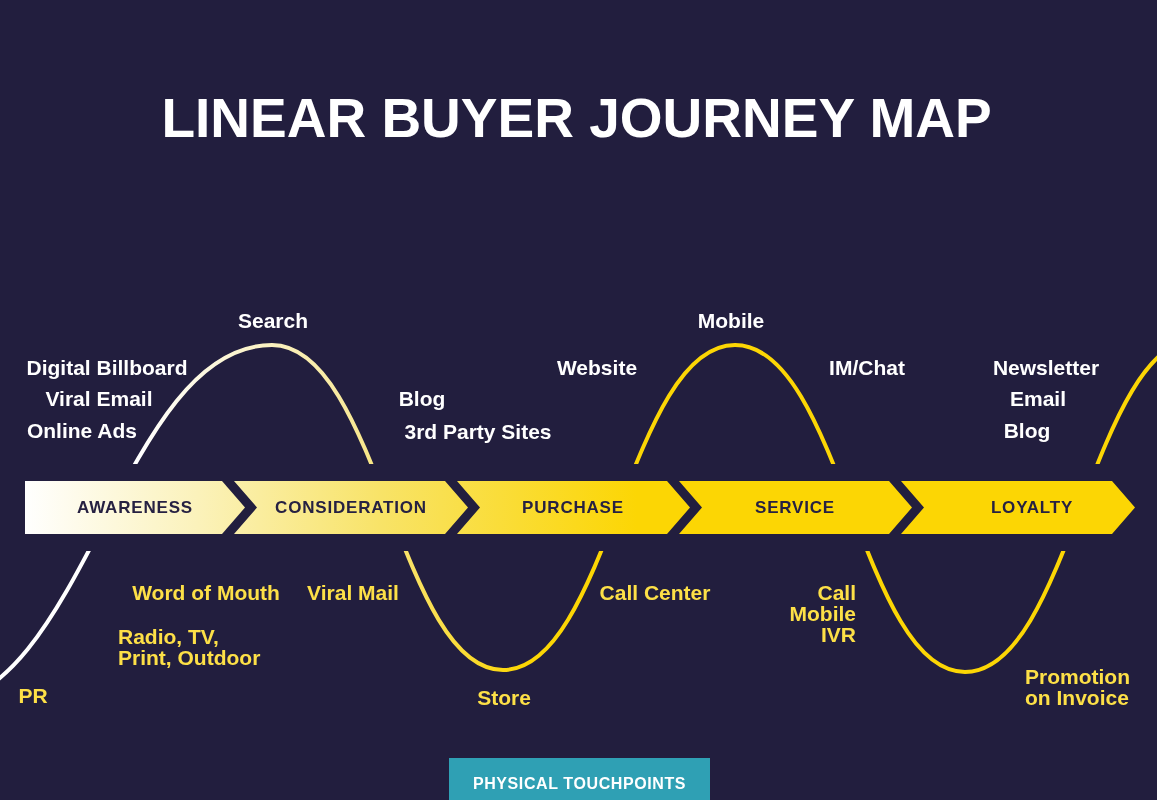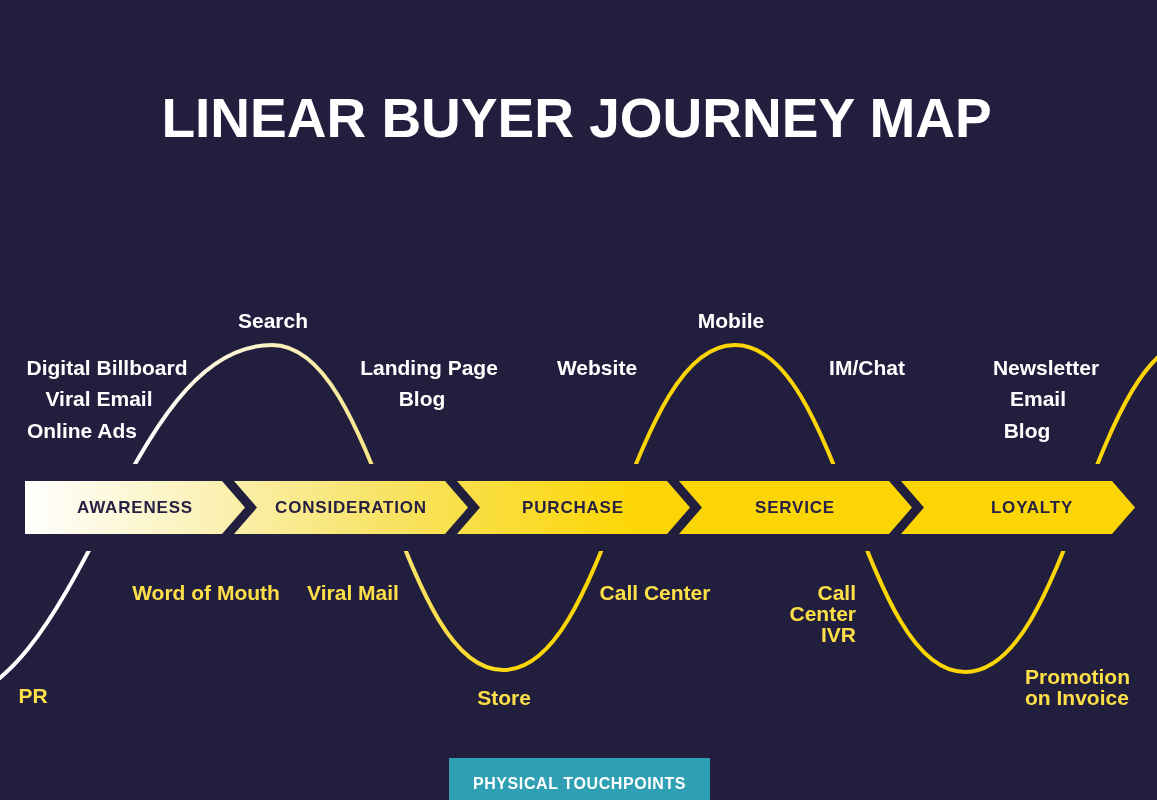--- a/index.html
+++ b/index.html
@@ -81,33 +81,35 @@
   <div class="stage-label" style="left:35px">AWARENESS</div>
   <div class="stage-label" style="left:251px">CONSIDERATION</div>
   <div class="stage-label" style="left:473px">PURCHASE</div>
   <div class="stage-label" style="left:695px">SERVICE</div>
   <div class="stage-label" style="left:932px">LOYALTY</div>
 
   <div class="tp" style="left:173px;top:310px;width:200px">Search</div>
   <div class="tp" style="left:7px;top:357px;width:200px">Digital Billboard</div>
   <div class="tp" style="left:19px;top:388px;width:160px">Viral Email</div>
   <div class="tp" style="left:2px;top:420px;width:160px">Online Ads</div>
-  <div class="tp" style="left:329px;top:357px;width:200px">Landing Page</div>
   <div class="tp" style="left:342px;top:388px;width:160px">Blog</div>
+  <div class="tp" style="left:378px;top:421px;width:200px">3rd Party Sites</div>
   <div class="tp" style="left:517px;top:357px;width:160px">Website</div>
   <div class="tp" style="left:651px;top:310px;width:160px">Mobile</div>
   <div class="tp" style="left:787px;top:357px;width:160px">IM/Chat</div>
   <div class="tp" style="left:966px;top:357px;width:160px">Newsletter</div>
   <div class="tp" style="left:958px;top:388px;width:160px">Email</div>
   <div class="tp" style="left:947px;top:420px;width:160px">Blog</div>
 
   <div class="tp gray" style="left:3px;top:685px;width:60px">PR</div>
+  <div class="tp gray left" style="left:118px;top:626px;width:220px">Radio, TV,
+Print, Outdoor</div>
   <div class="tp gray" style="left:106px;top:582px;width:200px">Word of Mouth</div>
   <div class="tp gray" style="left:273px;top:582px;width:160px">Viral Mail</div>
   <div class="tp gray" style="left:424px;top:687px;width:160px">Store</div>
   <div class="tp gray" style="left:575px;top:582px;width:160px">Call Center</div>
   <div class="tp gray right" style="left:756px;top:582px;width:100px">Call
-Center
+Mobile
 IVR</div>
   <div class="tp gray left" style="left:1025px;top:666px;width:140px">Promotion
 on Invoice</div>
 
 </div>
 
 </body></html>

